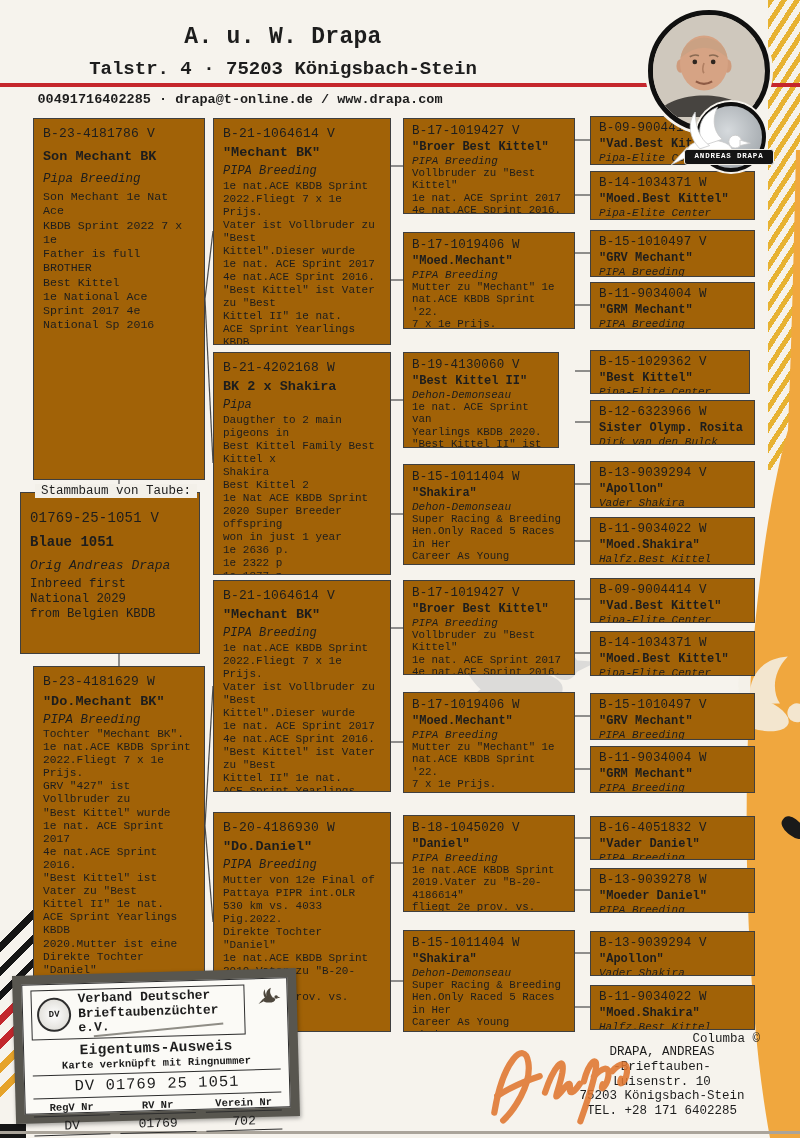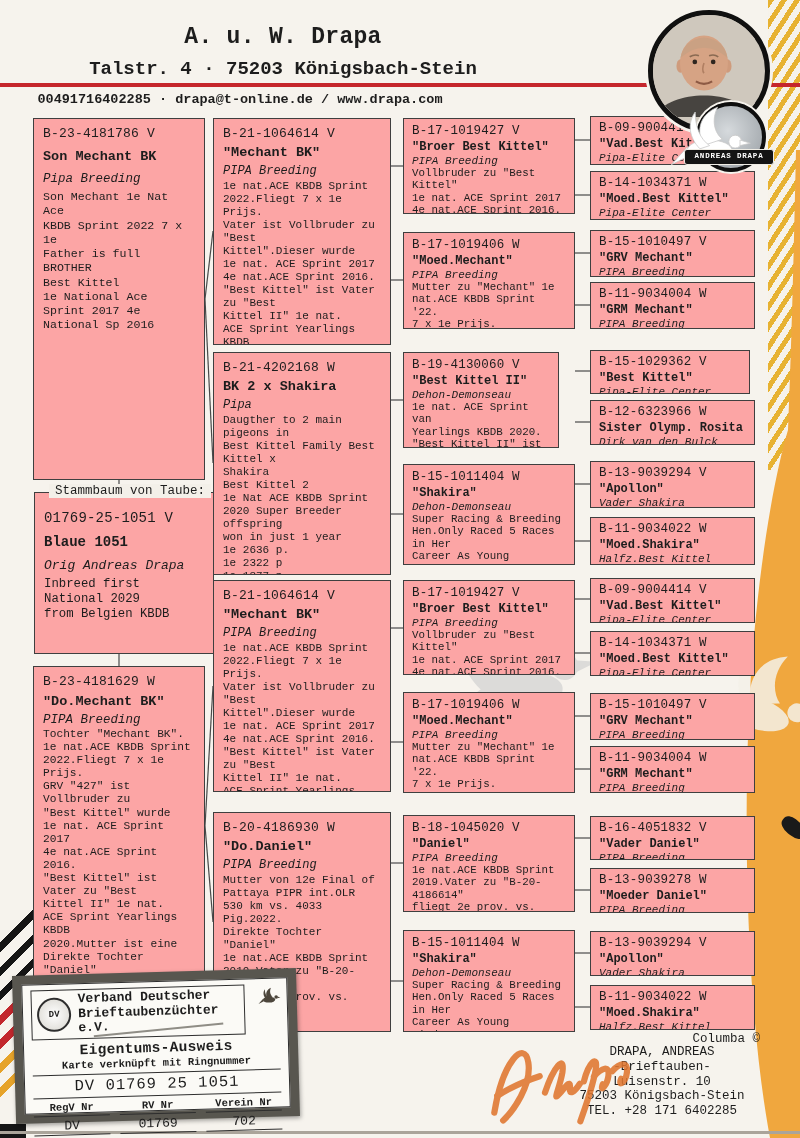--- a/index.html
+++ b/index.html
@@ -7,21 +7,21 @@
         font-family:Liberation Mono, monospace;color:#1d1d1d;padding-left:17px;}
   .abs{position:absolute;}
 
   
   .h-name{left:0;top:24px;width:566px;text-align:center;font-weight:bold;font-size:23px;letter-spacing:.3px;}
   .h-addr{left:0;top:58px;width:566px;text-align:center;font-weight:bold;font-size:19px;}
   .h-rule{left:0;top:83px;width:800px;height:4px;background:#c5262c;}
   .h-contact{left:0;top:92px;width:480px;text-align:center;font-weight:bold;font-size:13.5px;}
 
   
-  .pbox{position:absolute;background:#fca5a5;border:1.3px solid #3f3f3f;box-sizing:border-box;
+  .pbox{position:absolute;background:#a16207;border:1.3px solid #3f3f3f;box-sizing:border-box;
         padding:7px 9px;z-index:2;overflow:hidden;}
   .ring{font-size:13px;letter-spacing:.2px;margin-bottom:8px;}
   .pname{font-weight:bold;font-size:13.5px;margin-bottom:8px;}
   .strain{font-style:italic;font-size:12.5px;margin-bottom:4px;}
   .notes{font-size:11.6px;line-height:1.23;white-space:pre-line;}
 
   .mid .ring{margin-bottom:4px;}
   .mid .pname{margin-bottom:4px;}
   .mid .strain{margin-bottom:2px;font-size:12px;}
   .mid .notes{font-size:11px;line-height:1.18;}
@@ -192,21 +192,21 @@
     <div class="pname">Son Mechant BK</div>
     <div class="strain">Pipa Breeding</div>
     <div class="notes">Son Mechant 1e Nat Ace
 KBDB  Sprint 2022 7 x 1e
 Father is full BROTHER
 Best Kittel
 1e National  Ace Sprint 2017 4e
 National Sp 2016</div>
   </div>
 
-  <div class="pbox" style="left:34px;top:492px;width:180px;height:162px;overflow:visible">
+  <div class="pbox" style="left:20px;top:492px;width:180px;height:162px;overflow:visible">
     <span class="legend">Stammbaum von Taube:</span>
     <div class="ring" style="margin-top:10px;font-size:14px">01769-25-1051 V</div>
     <div class="pname" style="font-size:14px">Blaue  1051</div>
     <div class="strain" style="font-size:13px">Orig Andreas Drapa</div>
     <div class="notes" style="font-size:12.3px">Inbreed  first National  2029
 from Belgien KBDB</div>
   </div>
 
   <div class="pbox" style="left:33px;top:666px;width:172px;height:326px">
     <div class="ring" style="margin-bottom:5px">B-23-4181629 W</div>

